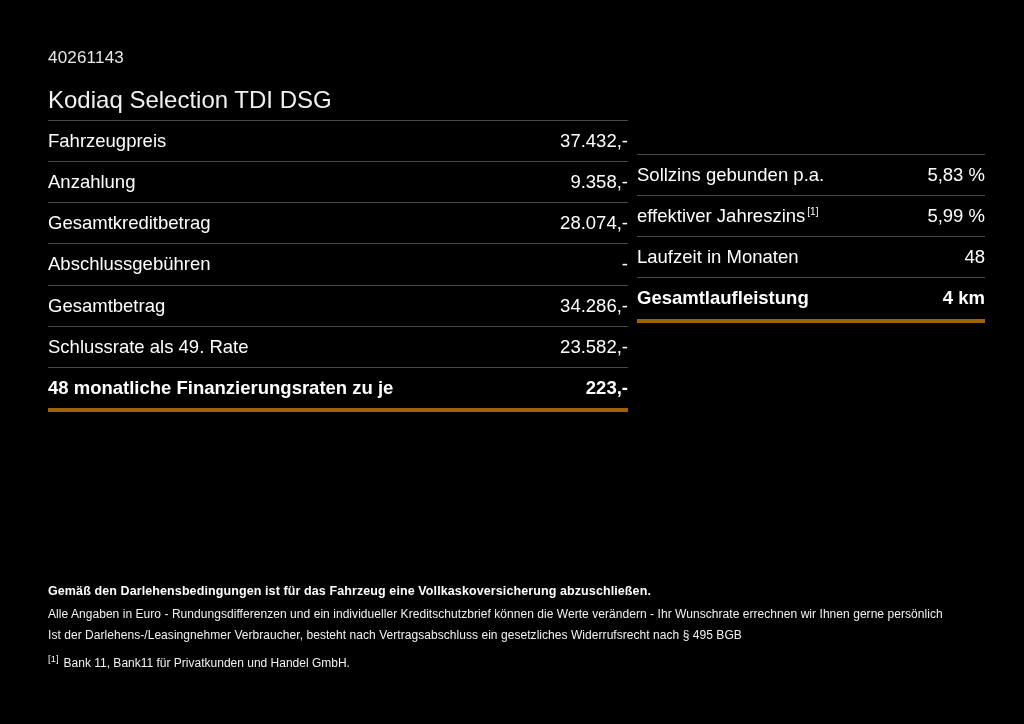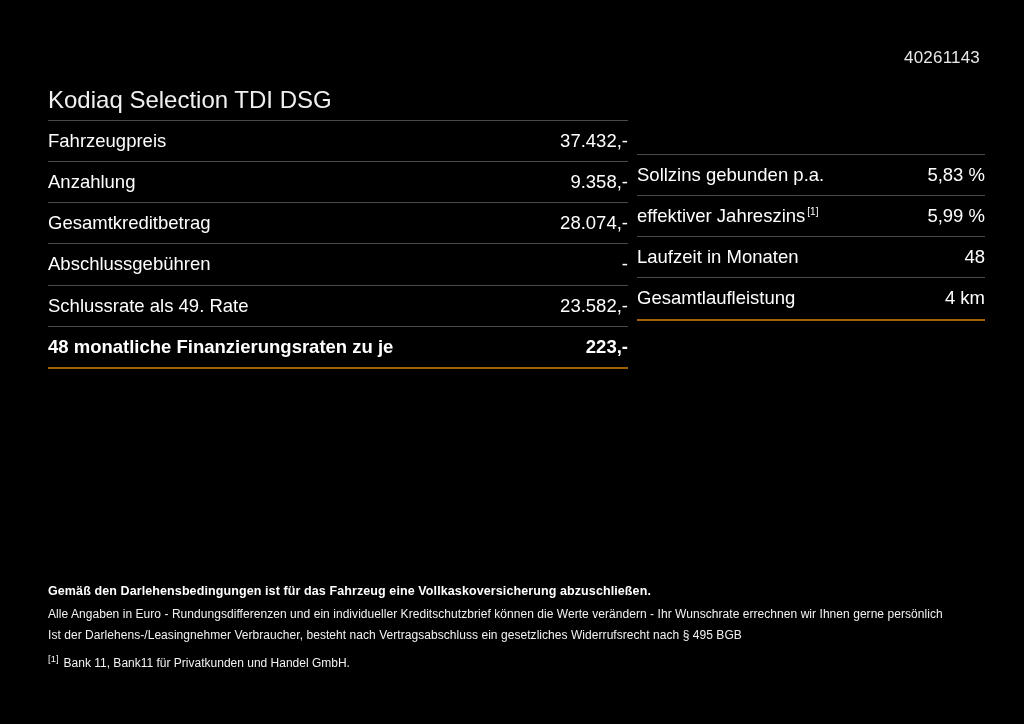--- a/index.html
+++ b/index.html
@@ -20,21 +20,20 @@
     width: 1024px;
     height: 724px;
     box-sizing: border-box;
     padding: 40px 44px 0 48px;
   }
   .ref-number {
     font-size: 17px;
     color: #e8e8e8;
     letter-spacing: 0.2px;
     margin: 8px 0 12px 0;
-    text-align: right;
   }
   .headline {
     font-size: 43px;
     line-height: 1.18;
     font-weight: 400;
     color: #ffffff;
     margin: 0 0 16px 0;
     letter-spacing: -0.3px;
     max-width: 660px;
   }
@@ -64,21 +63,22 @@
   }
   table.spec td {
     border-top: 1px solid #4a4a4a;
     padding: 8px 0 9px 0;
     font-size: 18.5px;
     color: #ffffff;
     vertical-align: baseline;
     line-height: 1.25;
   }
   table.spec tr:last-child td {
-    border-bottom: 2px solid #a16207;
+    border-bottom: 4px solid #a16207;
+    font-weight: bold;
   }
   table.spec td.label {
     text-align: left;
     padding-right: 10px;
   }
   table.spec td.value {
     text-align: right;
     white-space: nowrap;
   }
   tr.emphasis td {
@@ -144,20 +144,24 @@
             <td class="label">Anzahlung</td>
             <td class="value">9.358,-</td>
           </tr>
           <tr>
             <td class="label">Gesamtkreditbetrag</td>
             <td class="value">28.074,-</td>
           </tr>
           <tr>
             <td class="label">Abschlussgebühren</td>
             <td class="value">-</td>
+          </tr>
+          <tr>
+            <td class="label">Gesamtbetrag</td>
+            <td class="value">34.286,-</td>
           </tr>
           <tr>
             <td class="label">Schlussrate als 49. Rate</td>
             <td class="value">23.582,-</td>
           </tr>
           <tr class="emphasis">
             <td class="label">48 monatliche Finanzierungsraten zu je</td>
             <td class="value">223,-</td>
           </tr>
         </tbody>

